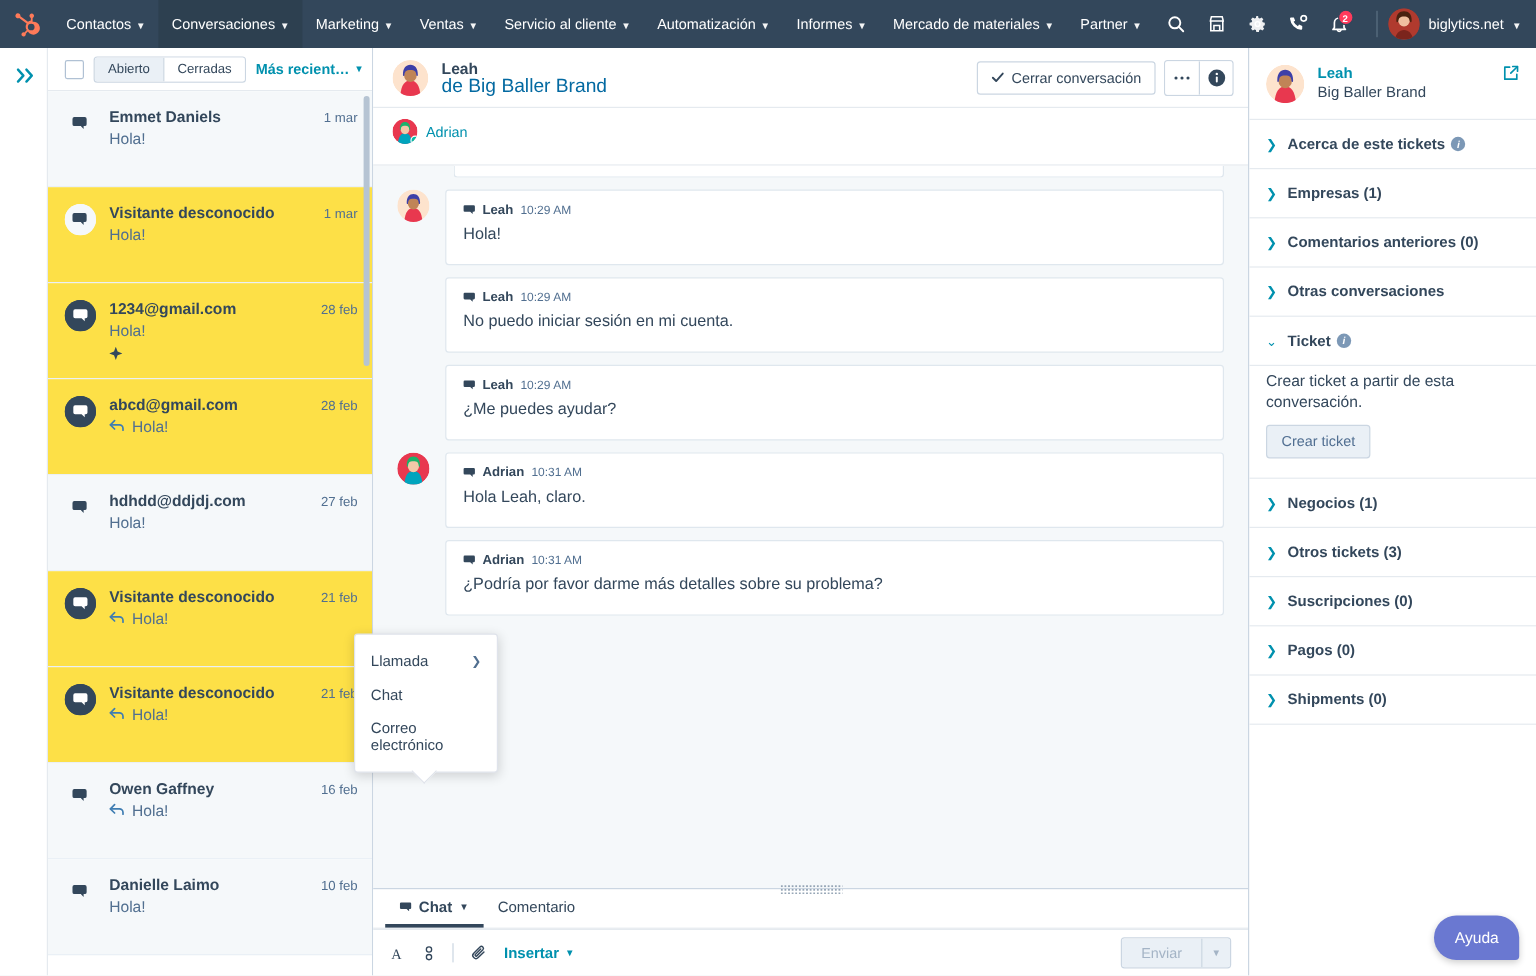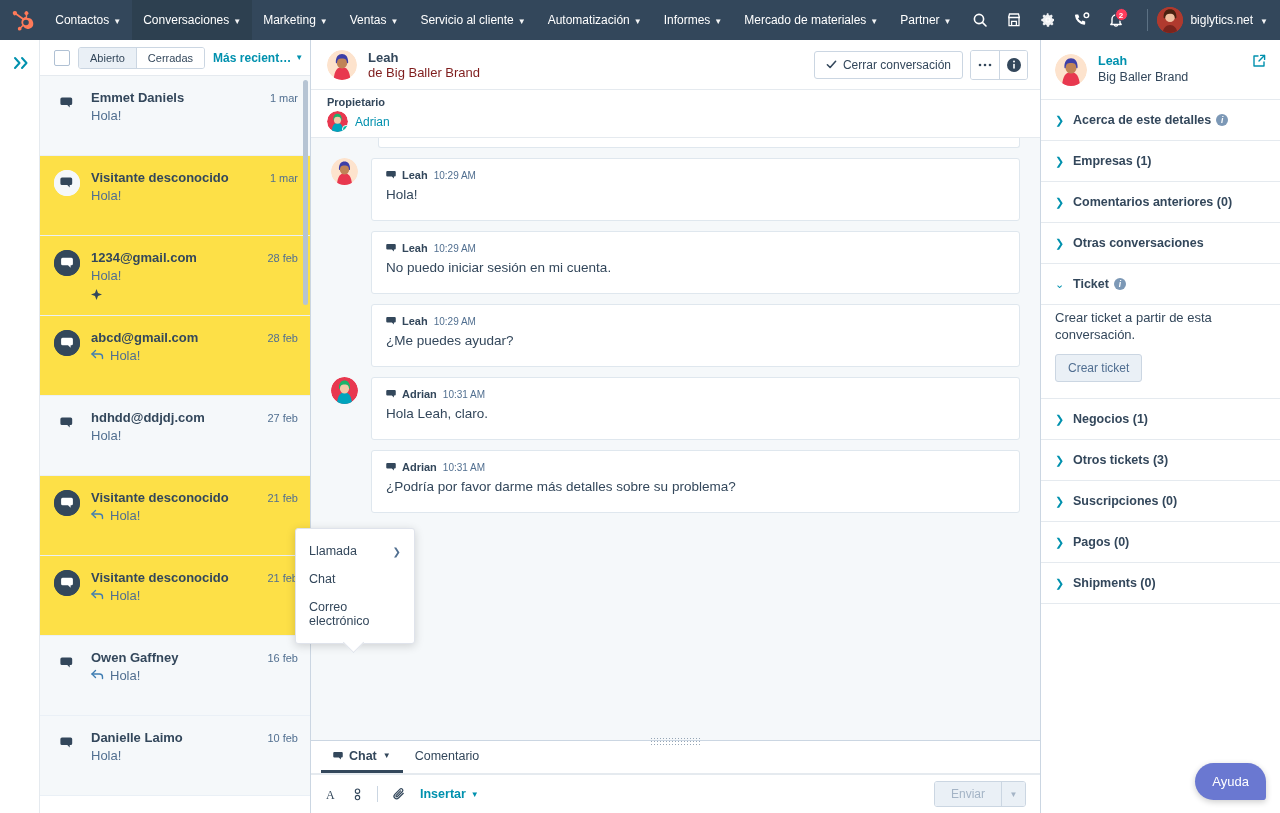--- a/index.html
+++ b/index.html
@@ -125,21 +125,21 @@
     position: absolute; top: 40px; left: 311px; width: 729px; height: 773px;
     background: #f5f8fa; display: flex; flex-direction: column;
   }
   .thread-head {
     height: 50px; background: #fff; border-bottom: 1px solid #e5eaef;
     display: flex; align-items: center; padding: 0 12px 0 16px; flex: none;
   }
   .th-av { width: 30px; height: 30px; border-radius: 50%; overflow: hidden; flex:none; }
   .th-txt { margin-left: 11px; }
   .th-name { font-size: 13px; font-weight: bold; color: #33475b; line-height: 15px; }
-  .th-sub { font-size: 13px; color: #7f1d1d; line-height: 15px; }
+  .th-sub { font-size: 16px; color: #0369a1; line-height: 15px; }
   .th-right { margin-left: auto; display: flex; align-items: center; gap: 7px; }
   .btn-ghost {
     border: 1px solid #cbd6e2; background: #fff; color: #33475b; font-size: 12px;
     border-radius: 3px; padding: 6px 11px; cursor: pointer; display: flex;
     align-items: center; gap: 6px; font-family: inherit; white-space: nowrap;
   }
   .icongrp { display: flex; border: 1px solid #cbd6e2; border-radius: 3px; overflow: hidden; }
   .icongrp > div {
     width: 28px; height: 28px; display: flex; align-items: center;
     justify-content: center; background: #fff; cursor: pointer; color: #33475b;
@@ -614,21 +614,20 @@
             <circle cx="8" cy="8" r="7" fill="#33475b"></circle>
             <rect x="7.2" y="6.7" width="1.6" height="5" rx=".8" fill="#fff"></rect>
             <circle cx="8" cy="4.6" r="1" fill="#fff"></circle>
           </svg>
         </div>
       </div>
     </div>
   </div>
 
   <div class="owner-bar">
-    <div class="owner-lbl">Propietario</div>
     <div class="owner-row">
       <div class="owner-av">
         <svg width="21" height="21" viewBox="0 0 21 21">
           <circle cx="10.5" cy="10.5" r="10.5" fill="#e8384f"></circle>
           <path d="M10.5 12c3.2 0 5.5 2.4 5.9 9H4.6c.4-6.6 2.7-9 5.9-9z" fill="#00a4bd"></path>
           <ellipse cx="10.5" cy="8.6" rx="3.7" ry="4.2" fill="#f2c9a8"></ellipse>
           <path d="M6.2 8.5C6.2 4.7 7.9 2.7 10.5 2.7s4.3 2 4.3 5.8c0 .9-.5 1-.8.5-.2-2.4-.9-3.2-3.5-3.2S7.2 6.6 7 9c-.3.5-.8.4-.8-.5z" fill="#19b36b"></path>
         </svg>
         <span class="owner-dot"></span>
       </div>
@@ -808,21 +807,21 @@
         <path d="M6 2H2v10h10V8"></path>
           <path d="M8.6 1.4H12.6V5.4"></path>
           <path d="M12.4 1.6L7 7"></path>
       </svg>
     </span>
   </div>
   <div id="rp-sections">
       <div class="sect">
         <span class="ch">❯</span>
         <span class="t">
-          <span>Acerca de este detalles</span>
+          <span>Acerca de este tickets</span>
           <span class="info-i">i</span>
         </span>
       </div>
       <div class="sect">
         <span class="ch">❯</span>
         <span class="t">
           <span>Empresas (1)</span>
         </span>
       </div>
       <div class="sect">

